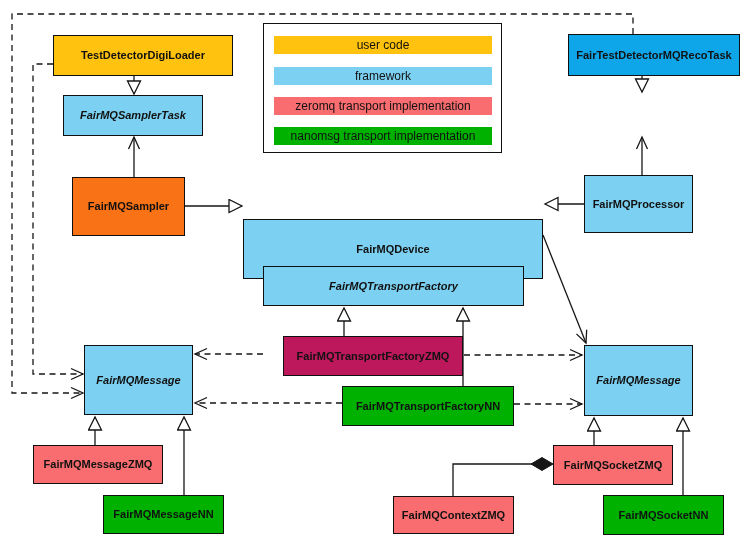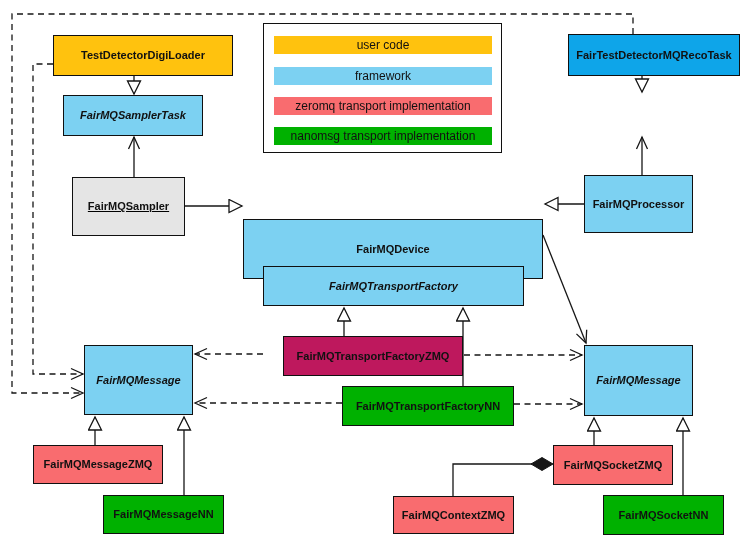--- a/index.html
+++ b/index.html
@@ -87,21 +87,21 @@
 
   <div class="node" style="left: 53px; top: 35px; width: 180px; height: 41px; background-color: rgb(255, 194, 14);">
     <span class="lbl">TestDetectorDigiLoader</span>
   </div>
   <div class="node" style="left: 532px; top: 34px; width: 172px; height: 42px; background-color: #0ea5e9; margin-left: 36px;">
     <span class="lbl">FairTestDetectorMQRecoTask</span>
   </div>
   <div class="node abstract" style="left: 63px; top: 95px; width: 140px; height: 41px; background-color: rgb(124, 209, 242);">
     <span class="lbl">FairMQSamplerTask</span>
   </div>
-  <div class="node" style="left: 72px; top: 177px; width: 113px; height: 59px; background-color: #e5e5e5; text-decoration: underline;">
+  <div class="node" style="left: 72px; top: 177px; width: 113px; height: 59px; background-color: #f97316;">
     <span class="lbl">FairMQSampler</span>
   </div>
   <div class="node" style="left: 243px; top: 175px; width: 300px; height: 60px; background-color: rgb(124, 209, 242); margin-top: 44px;">
     <span class="lbl">FairMQDevice</span>
   </div>
   <div class="node" style="left: 584px; top: 175px; width: 109px; height: 58px; background-color: rgb(124, 209, 242);">
     <span class="lbl">FairMQProcessor</span>
   </div>
   <div class="node abstract" style="left: 263px; top: 266px; width: 261px; height: 40px; background-color: rgb(124, 209, 242);">
     <span class="lbl">FairMQTransportFactory</span>

